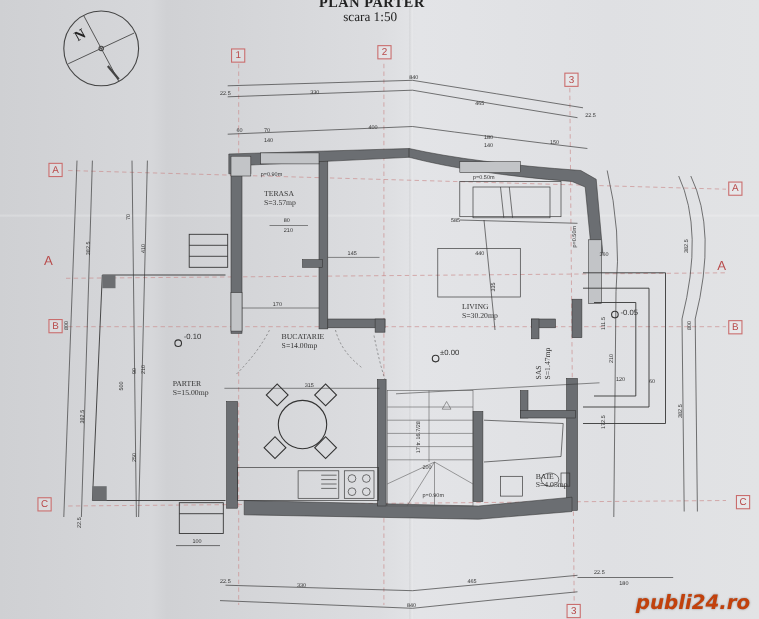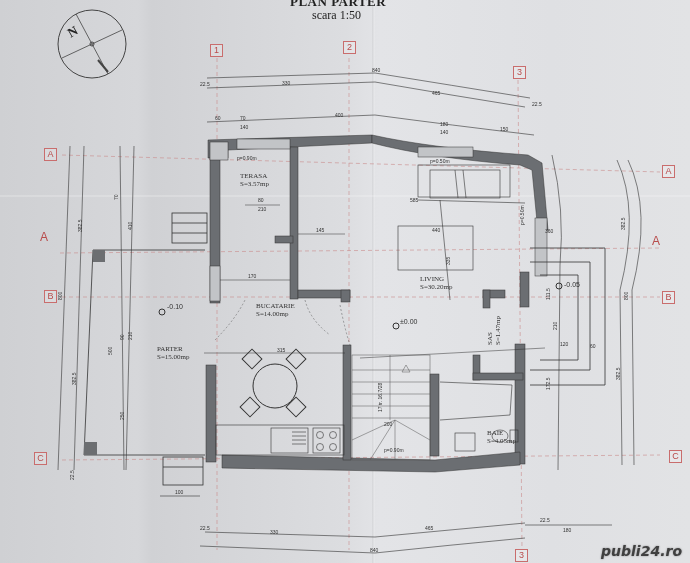--- a/index.html
+++ b/index.html
@@ -9,21 +9,21 @@
   .fold-v { position:absolute; left:372px; top:0; width:3px; height:563px; background:linear-gradient(90deg,rgba(0,0,0,0.06),rgba(255,255,255,0.25)); }
   .fold-h { position:absolute; left:0; top:195px; width:690px; height:2px; background:rgba(255,255,255,0.2); }
   svg { position:absolute; left:0; top:0; }
   .title { position:absolute; left:290px; top:-6px; font-size:13px; font-weight:bold; color:#222; letter-spacing:0.5px; }
   .scale { position:absolute; left:312px; top:8px; font-size:12px; color:#222; }
   .room { position:absolute; font-size:7px; color:#333; line-height:8px; }
   .dim { font-family:"Liberation Sans", sans-serif; font-size:5px; fill:#333; }
   .grid-label { position:absolute; width:11px; height:11px; border:1px solid #c96d6d; color:#b84b4b; font-family:"Liberation Sans", sans-serif; font-size:9px; text-align:center; line-height:11px; background:rgba(255,255,255,0.2); }
   .section-label { position:absolute; color:#b84b4b; font-family:"Liberation Sans", sans-serif; font-size:12px; }
   .level { position:absolute; font-family:"Liberation Sans", sans-serif; font-size:7px; color:#333; }
-  .watermark { position:absolute; right:8px; bottom:4px; font-family:"DejaVu Sans", sans-serif; font-weight:bold; font-style:italic; font-size:14px; color:#404040; text-shadow:0 0 2px rgba(0,0,0,0.4); }
+  .watermark { position:absolute; right:8px; bottom:4px; font-family:"DejaVu Sans", sans-serif; font-weight:bold; font-style:italic; font-size:18px; color:#c2410c; text-shadow:0 0 2px rgba(0,0,0,0.4); }
 </style>
 </head>
 <body>
 
 <div class="sheet"></div>
 <div class="fold-v"></div>
 <div class="fold-h"></div>
 
 <svg width="690" height="563" viewBox="0 0 690 563">
 

